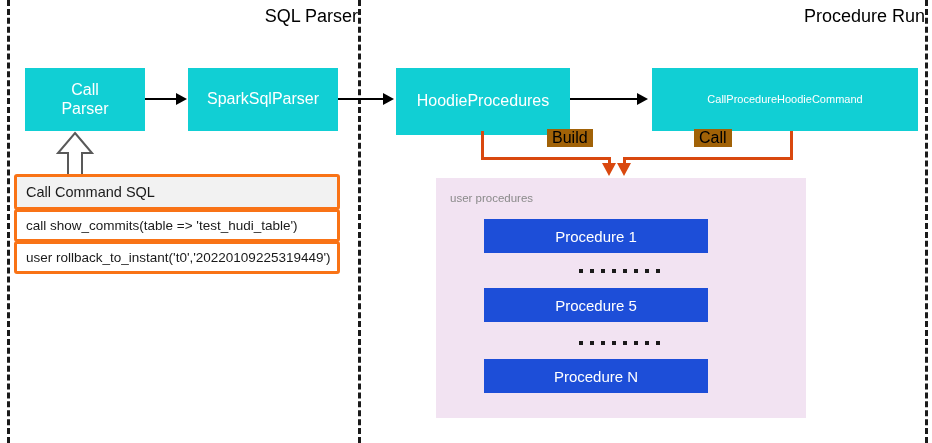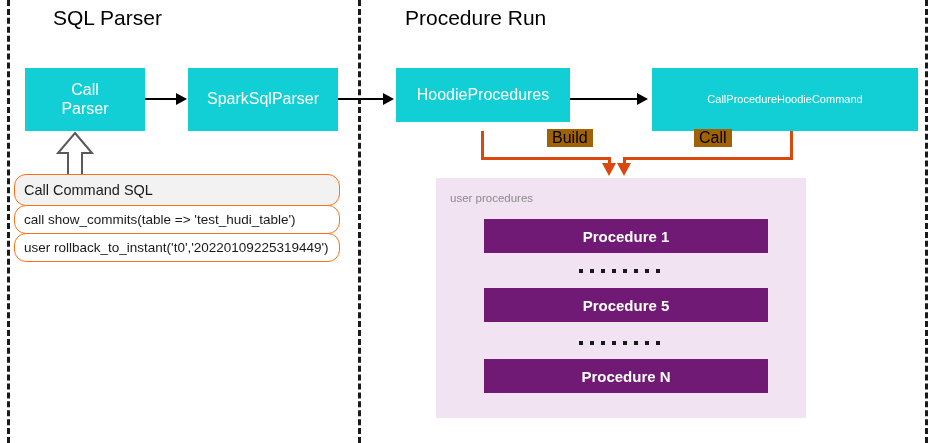--- a/index.html
+++ b/index.html
@@ -19,25 +19,24 @@
   }
   .vdivider {
     position: absolute;
     top: 0;
     width: 0;
     height: 443px;
     border-left: 3px dashed #1a1a1a;
   }
   .panel-title {
     position: absolute;
-    font-size: 21px;
+    font-size: 18px;
     color: #000000;
     white-space: nowrap;
-    text-align: left;
-    padding-left: 45px;
+    text-align: right;
   }
   .cyanbox {
     position: absolute;
     background: #11cfd4;
     color: #ffffff;
     display: flex;
     align-items: center;
     justify-content: center;
     text-align: center;
     font-size: 16px;
@@ -62,22 +61,22 @@
     left: 14px;
     top: 174px;
     width: 326px;
     font-size: 13.5px;
     color: #1a1a1a;
   }
   .sqlrow {
     box-sizing: border-box;
     padding: 6px 9px;
     background: #ffffff;
-    border: 1px solid #f97316;
-    border-radius: 12px;
+    border: 3px solid #f97316;
+    border-radius: 3px;
     margin-top: -1px;
     white-space: nowrap;
     overflow: hidden;
   }
   .sqlrow.header {
     background: #f2f2f2;
     font-size: 14.5px;
     padding: 7px 9px;
     margin-top: 0;
   }
@@ -92,29 +91,29 @@
   .panel-label {
     position: absolute;
     left: 14px;
     top: 14px;
     font-size: 11.5px;
     color: #8a8a8a;
   }
   .proc {
     position: absolute;
     left: 48px;
-    width: 284px;
+    width: 224px;
     height: 34px;
-    background: #701a75;
+    background: #1d4ed8;
     color: #ffffff;
     display: flex;
     align-items: center;
     justify-content: center;
     font-size: 15px;
-    font-weight: bold;
+    font-weight: normal;
   }
   .dots {
     position: absolute;
     left: 48px;
     width: 270px;
     height: 12px;
     display: flex;
     align-items: center;
     justify-content: center;
     gap: 7px;
@@ -182,21 +181,21 @@
   </div>
 
   <div class="arrow-line" style="left:145px; top:98px; width:32px;"></div>
   <div class="arrow-head" style="left:176px; top:93px;"></div>
 
   <div class="cyanbox" style="left:188px; top:68px; width:150px; height:63px;">SparkSqlParser</div>
 
   <div class="arrow-line" style="left:338px; top:98px; width:46px;"></div>
   <div class="arrow-head" style="left:383px; top:93px;"></div>
 
-  <div class="cyanbox" style="left:396px; top:68px; width:174px; height:54px;">HoodieProcedures</div>
+  <div class="cyanbox" style="left:396px; top:68px; width:174px; height:67px;">HoodieProcedures</div>
 
   <div class="arrow-line" style="left:570px; top:98px; width:68px;"></div>
   <div class="arrow-head" style="left:637px; top:93px;"></div>
 
   <div class="cyanbox small" style="left:652px; top:68px; width:266px; height:63px;">CallProcedureHoodieCommand</div>
 
   <div class="oline-v" style="left:481px; top:131px; height:28px;"></div>
   <div class="oline-h" style="left:481px; top:157px; width:130px;"></div>
   <div class="oline-v" style="left:608px; top:157px; height:8px;"></div>
   <div class="oarrow" style="left:602px; top:163px;"></div>

